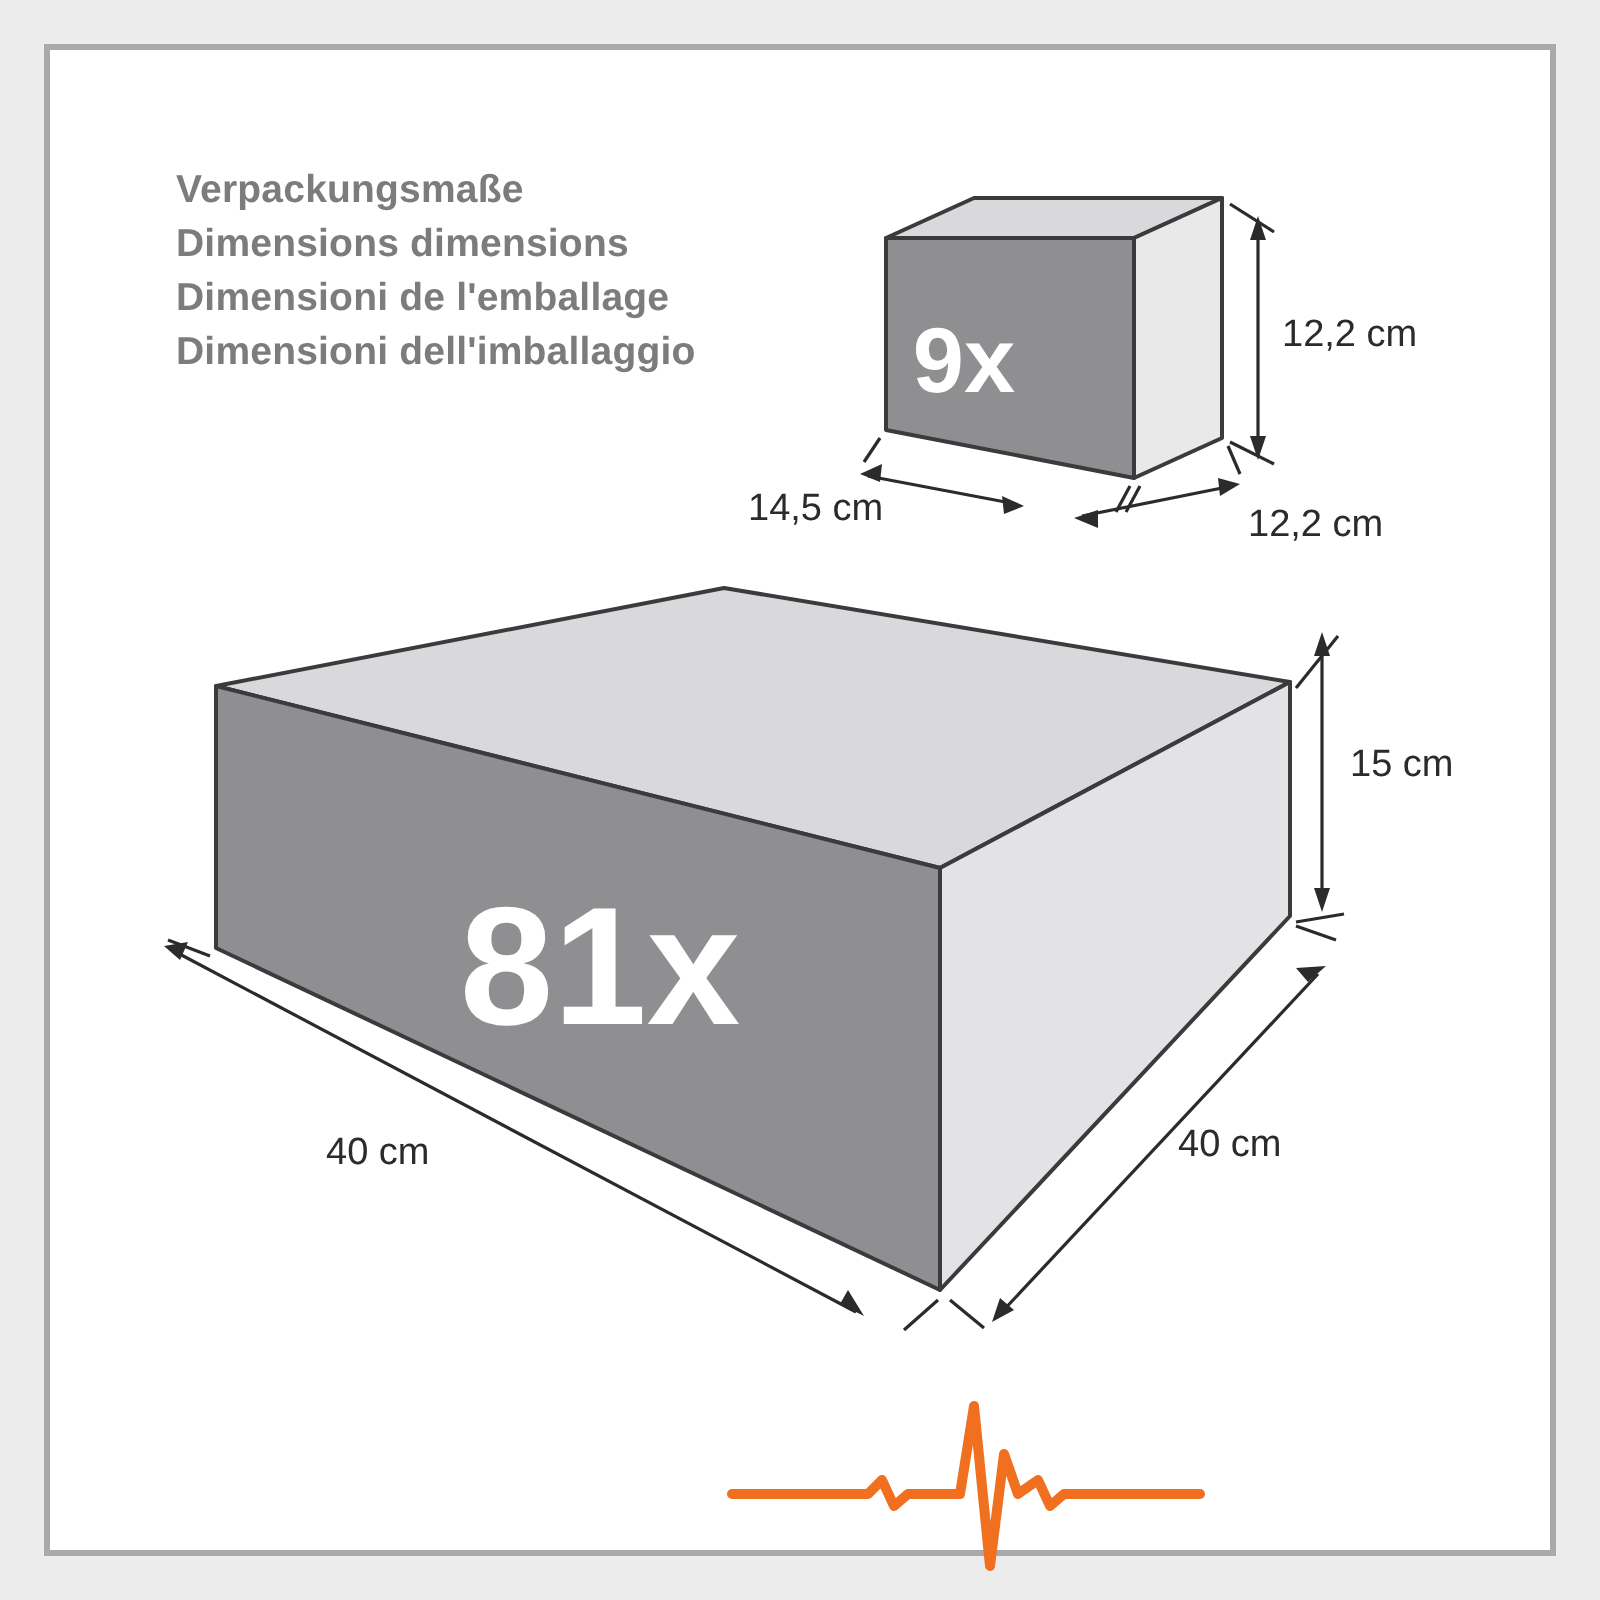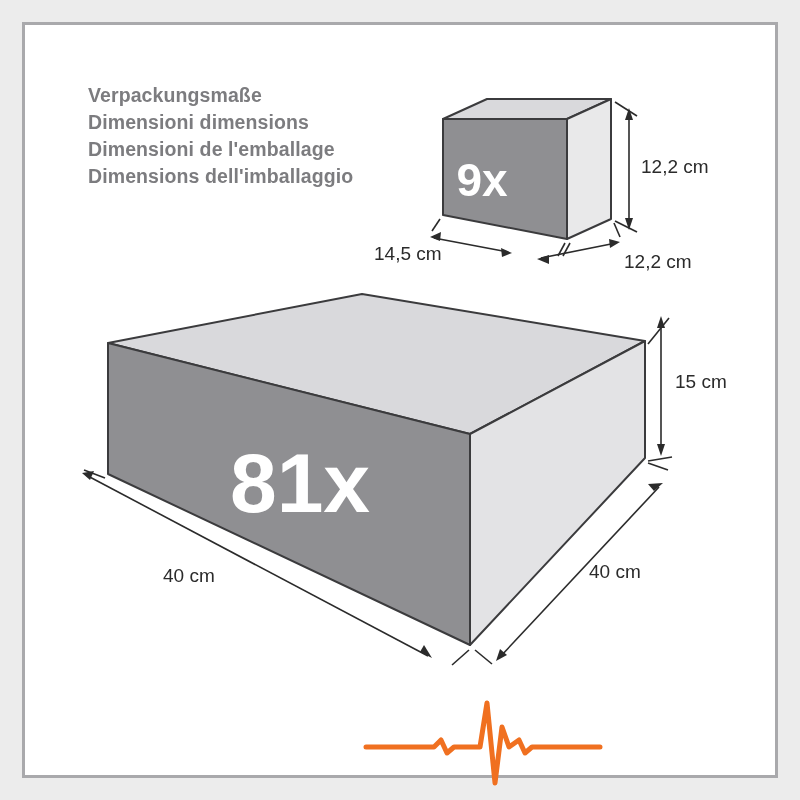--- a/index.html
+++ b/index.html
@@ -60,23 +60,23 @@
   }
 </style>
 </head>
 <body>
 
 <div id="page">
   <div id="card"></div>
 
   <div id="titles">
     <div>Verpackungsmaße</div>
-    <div>Dimensioni dimensions</div>
+    <div>Dimensions dimensions</div>
     <div>Dimensioni de l'emballage</div>
-    <div>Dimensions dell'imballaggio</div>
+    <div>Dimensioni dell'imballaggio</div>
   </div>
 
   <svg id="draw" viewBox="0 0 800 800">
 
     <polygon points="443,119 487,99 611,99 567,119" fill="#d9d9dc" stroke="#3b3b3d" stroke-width="2" stroke-linejoin="round"></polygon>
 
     <polygon points="443,119 567,119 567,239 443,215" fill="#8f8f92" stroke="#3b3b3d" stroke-width="2" stroke-linejoin="round"></polygon>
 
     <polygon points="567,119 611,99 611,219 567,239" fill="#e9e9ea" stroke="#3b3b3d" stroke-width="2" stroke-linejoin="round"></polygon>
 

